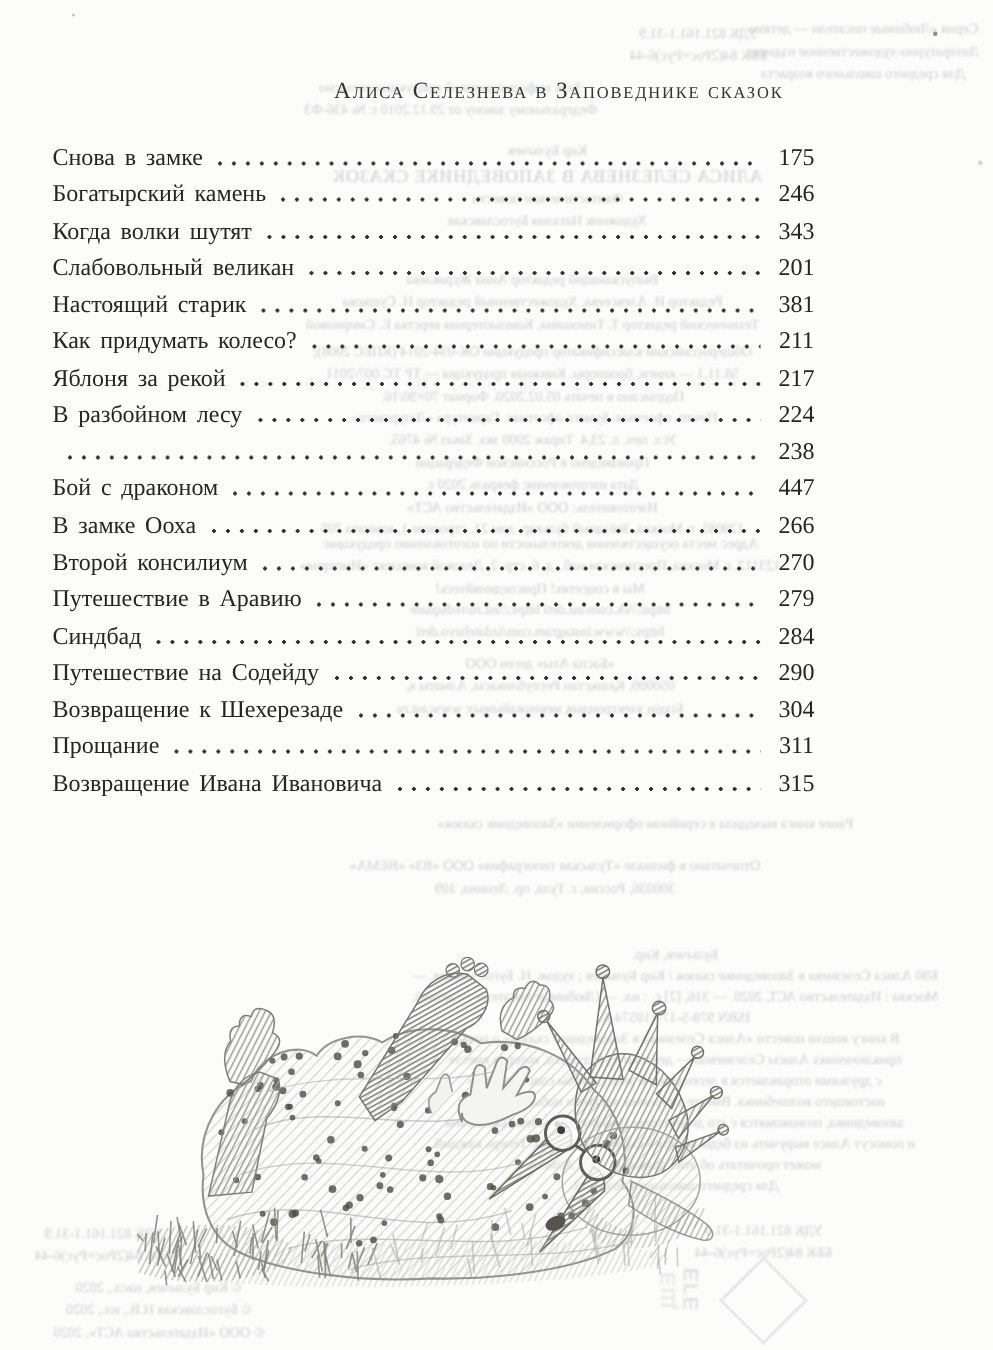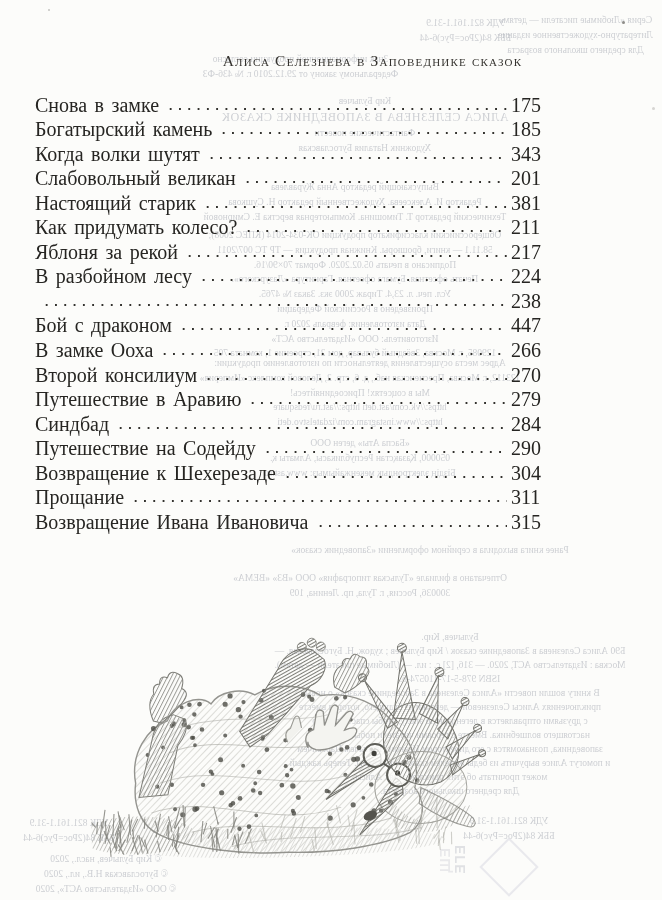--- a/index.html
+++ b/index.html
@@ -8,30 +8,30 @@
     background:#fcfcfa;overflow:hidden;
     font-family:"Liberation Serif","DejaVu Serif",serif;
   }
   
   .running-head{
     position:absolute;top:52px;left:160px;width:425px;z-index:4;
     text-align:center;font-variant:small-caps;font-size:15.5px;
     letter-spacing:1.2px;color:#35332f;white-space:nowrap;
   }
   
-  .toc{position:absolute;top:91px;left:35px;width:516px;z-index:4;color:#262522;font-size:20px;}
+  .toc{position:absolute;top:91px;left:35px;width:516px;z-index:4;color:#262522;font-size:16px;}
   .toc-row{display:flex;align-items:flex-end;height:24.55px;}
   .toc-row .t{white-space:nowrap;word-spacing:2.5px;line-height:21px;}
   .toc-row .leader{
     flex:1;height:21px;margin:0 4px 0 7px;
     background-image:radial-gradient(circle,#33322e 1.15px,rgba(0,0,0,0) 1.4px);
     background-size:9.3px 4px;background-repeat:repeat-x;
     background-position:left bottom 5px;
   }
-  .toc-row .pg{width:40px;text-align:left;white-space:nowrap;line-height:21px;}
+  .toc-row .pg{width:40px;text-align:center;white-space:nowrap;line-height:21px;}
   
   .ghost{
     position:absolute;z-index:1;transform:scaleX(-1);
     color:#a2a6b0;opacity:.52;filter:blur(.7px);
     font-size:9.5px;line-height:14.8px;text-align:center;
   }
   .ghost .gl{white-space:nowrap;overflow:hidden;}
   .ghost .gl.big{font-size:12px;line-height:17px;letter-spacing:.6px;}
   .g-b1{top:16px;left:408px;width:115px;}
   .g-b2{top:13px;left:498px;width:155px;}
@@ -154,21 +154,21 @@
 
   <div class="toc">
       <div class="toc-row">
         <span class="t">Снова в замке</span>
         <span class="leader"></span>
         <span class="pg">175</span>
       </div>
       <div class="toc-row">
         <span class="t">Богатырский камень</span>
         <span class="leader"></span>
-        <span class="pg">185</span>
+        <span class="pg">246</span>
       </div>
       <div class="toc-row">
         <span class="t">Когда волки шутят</span>
         <span class="leader"></span>
         <span class="pg">343</span>
       </div>
       <div class="toc-row">
         <span class="t">Слабовольный великан</span>
         <span class="leader"></span>
         <span class="pg">201</span>

